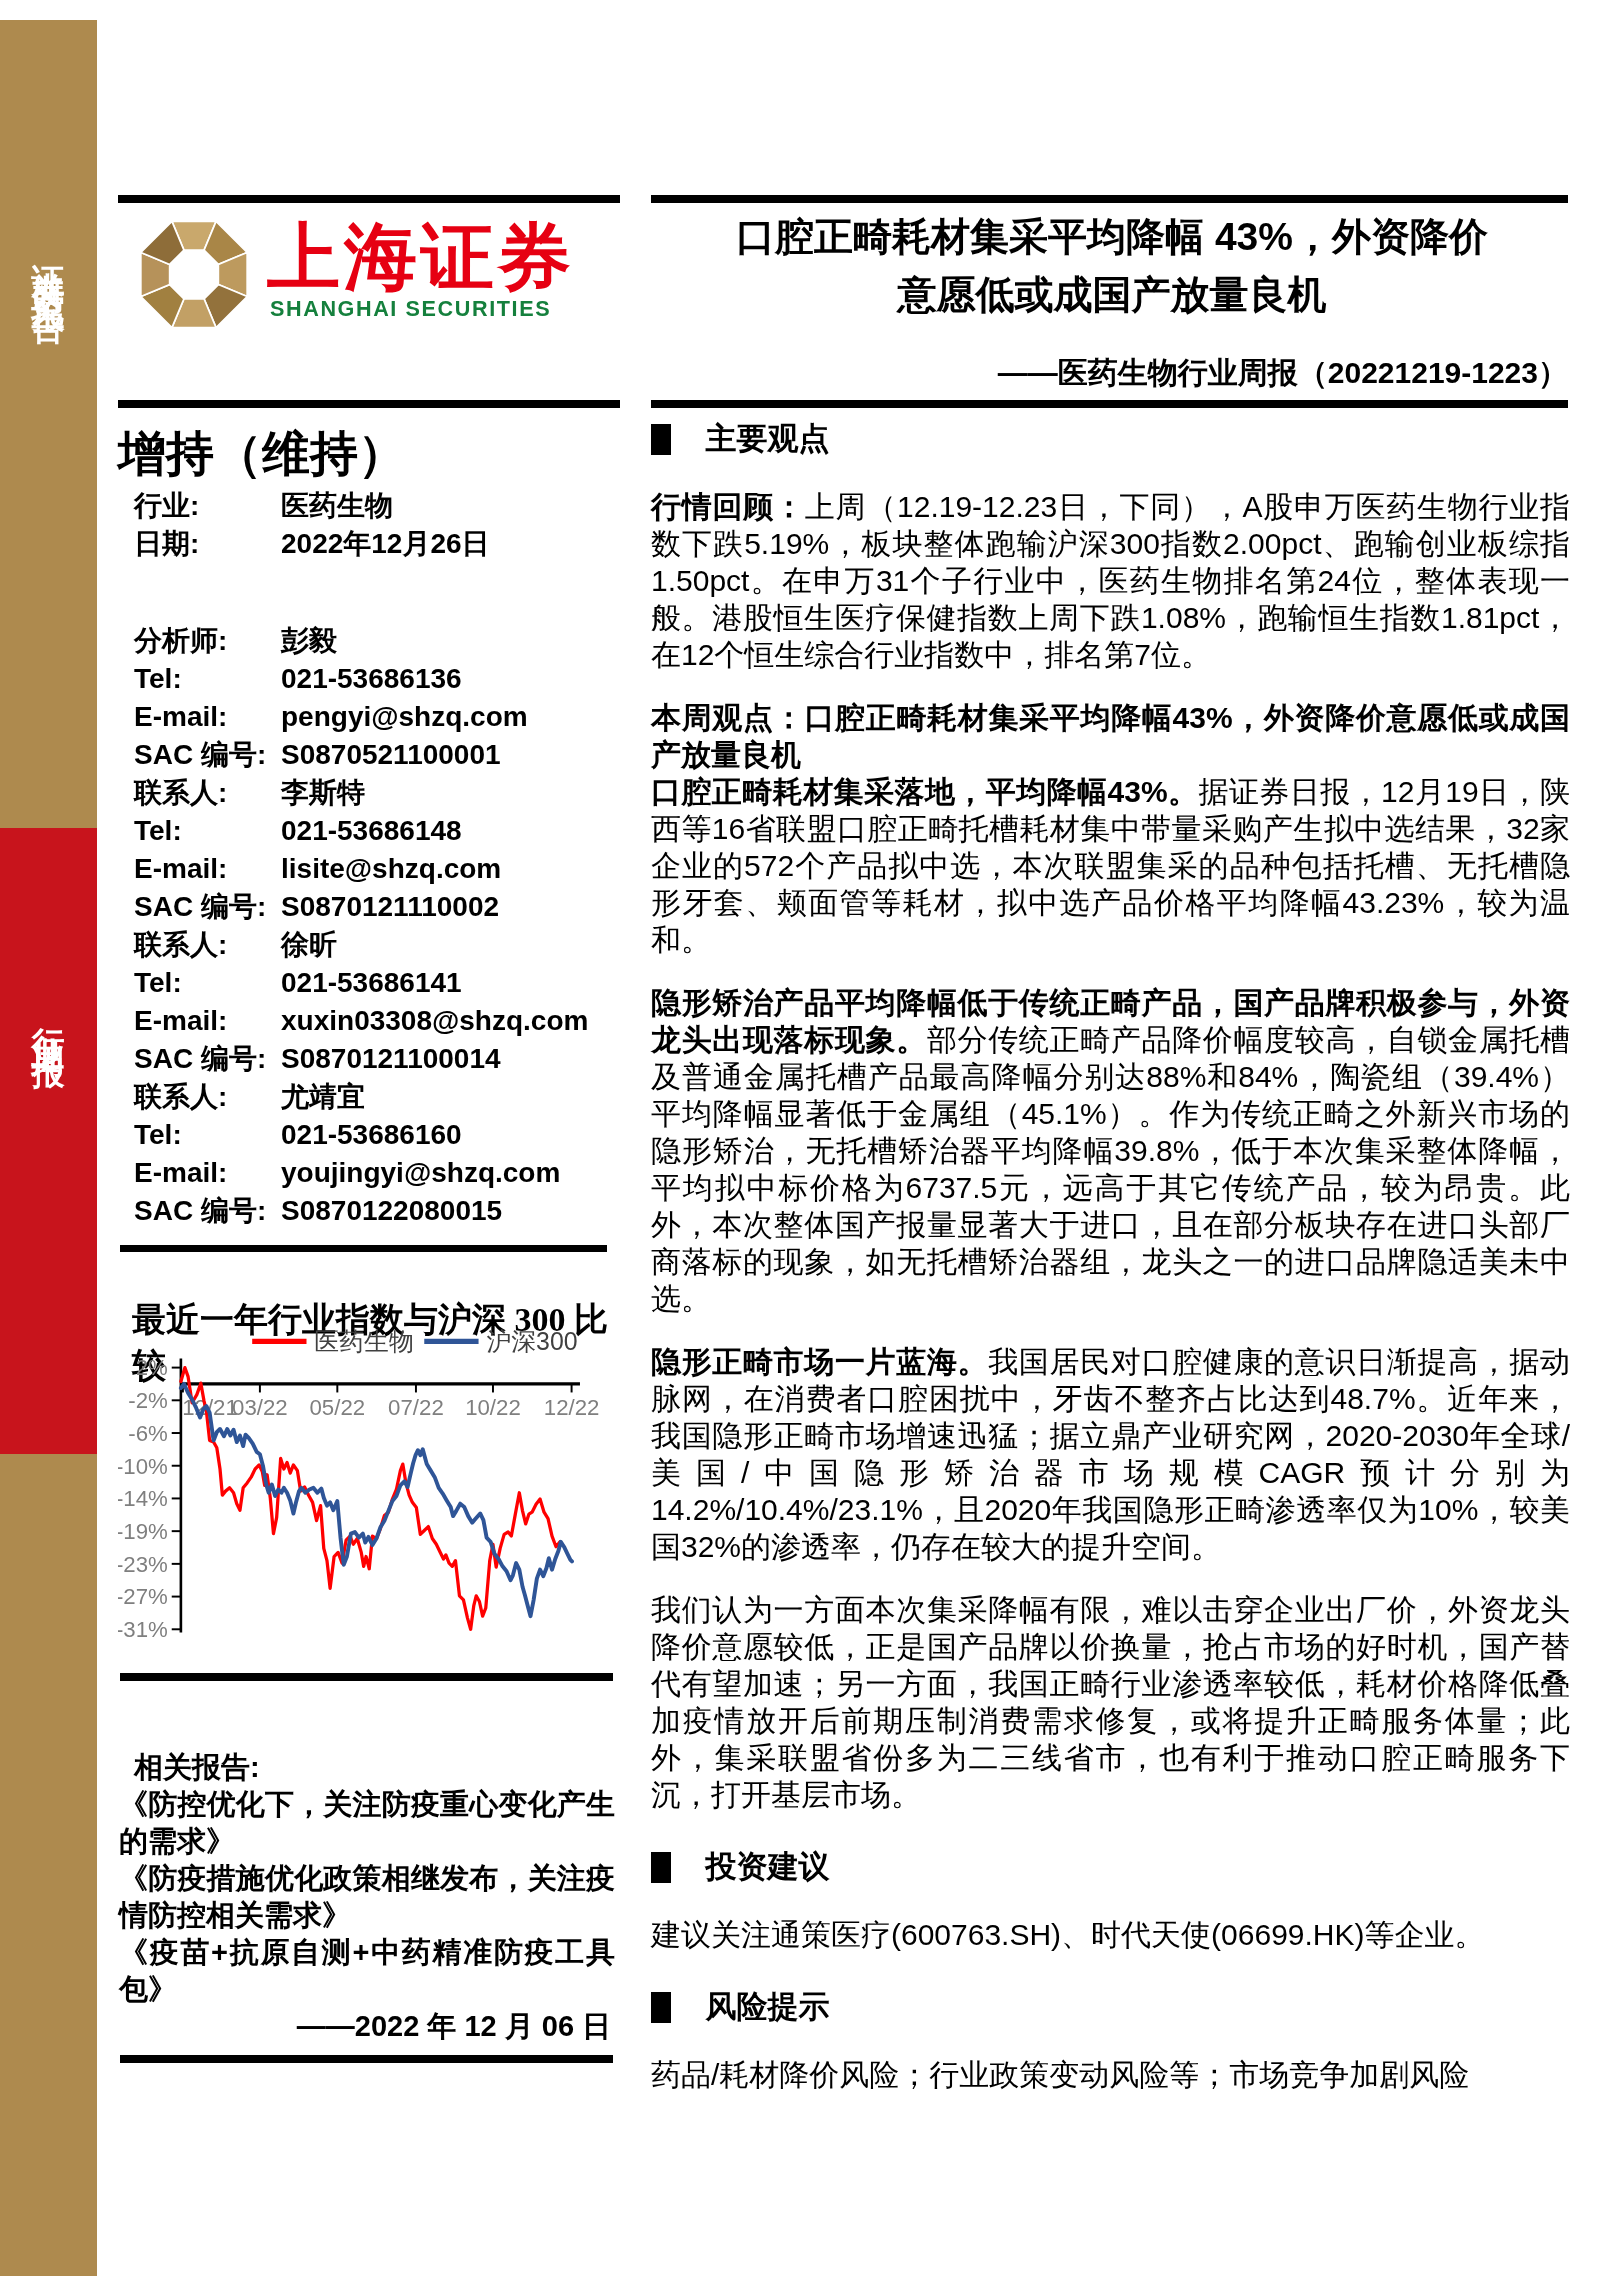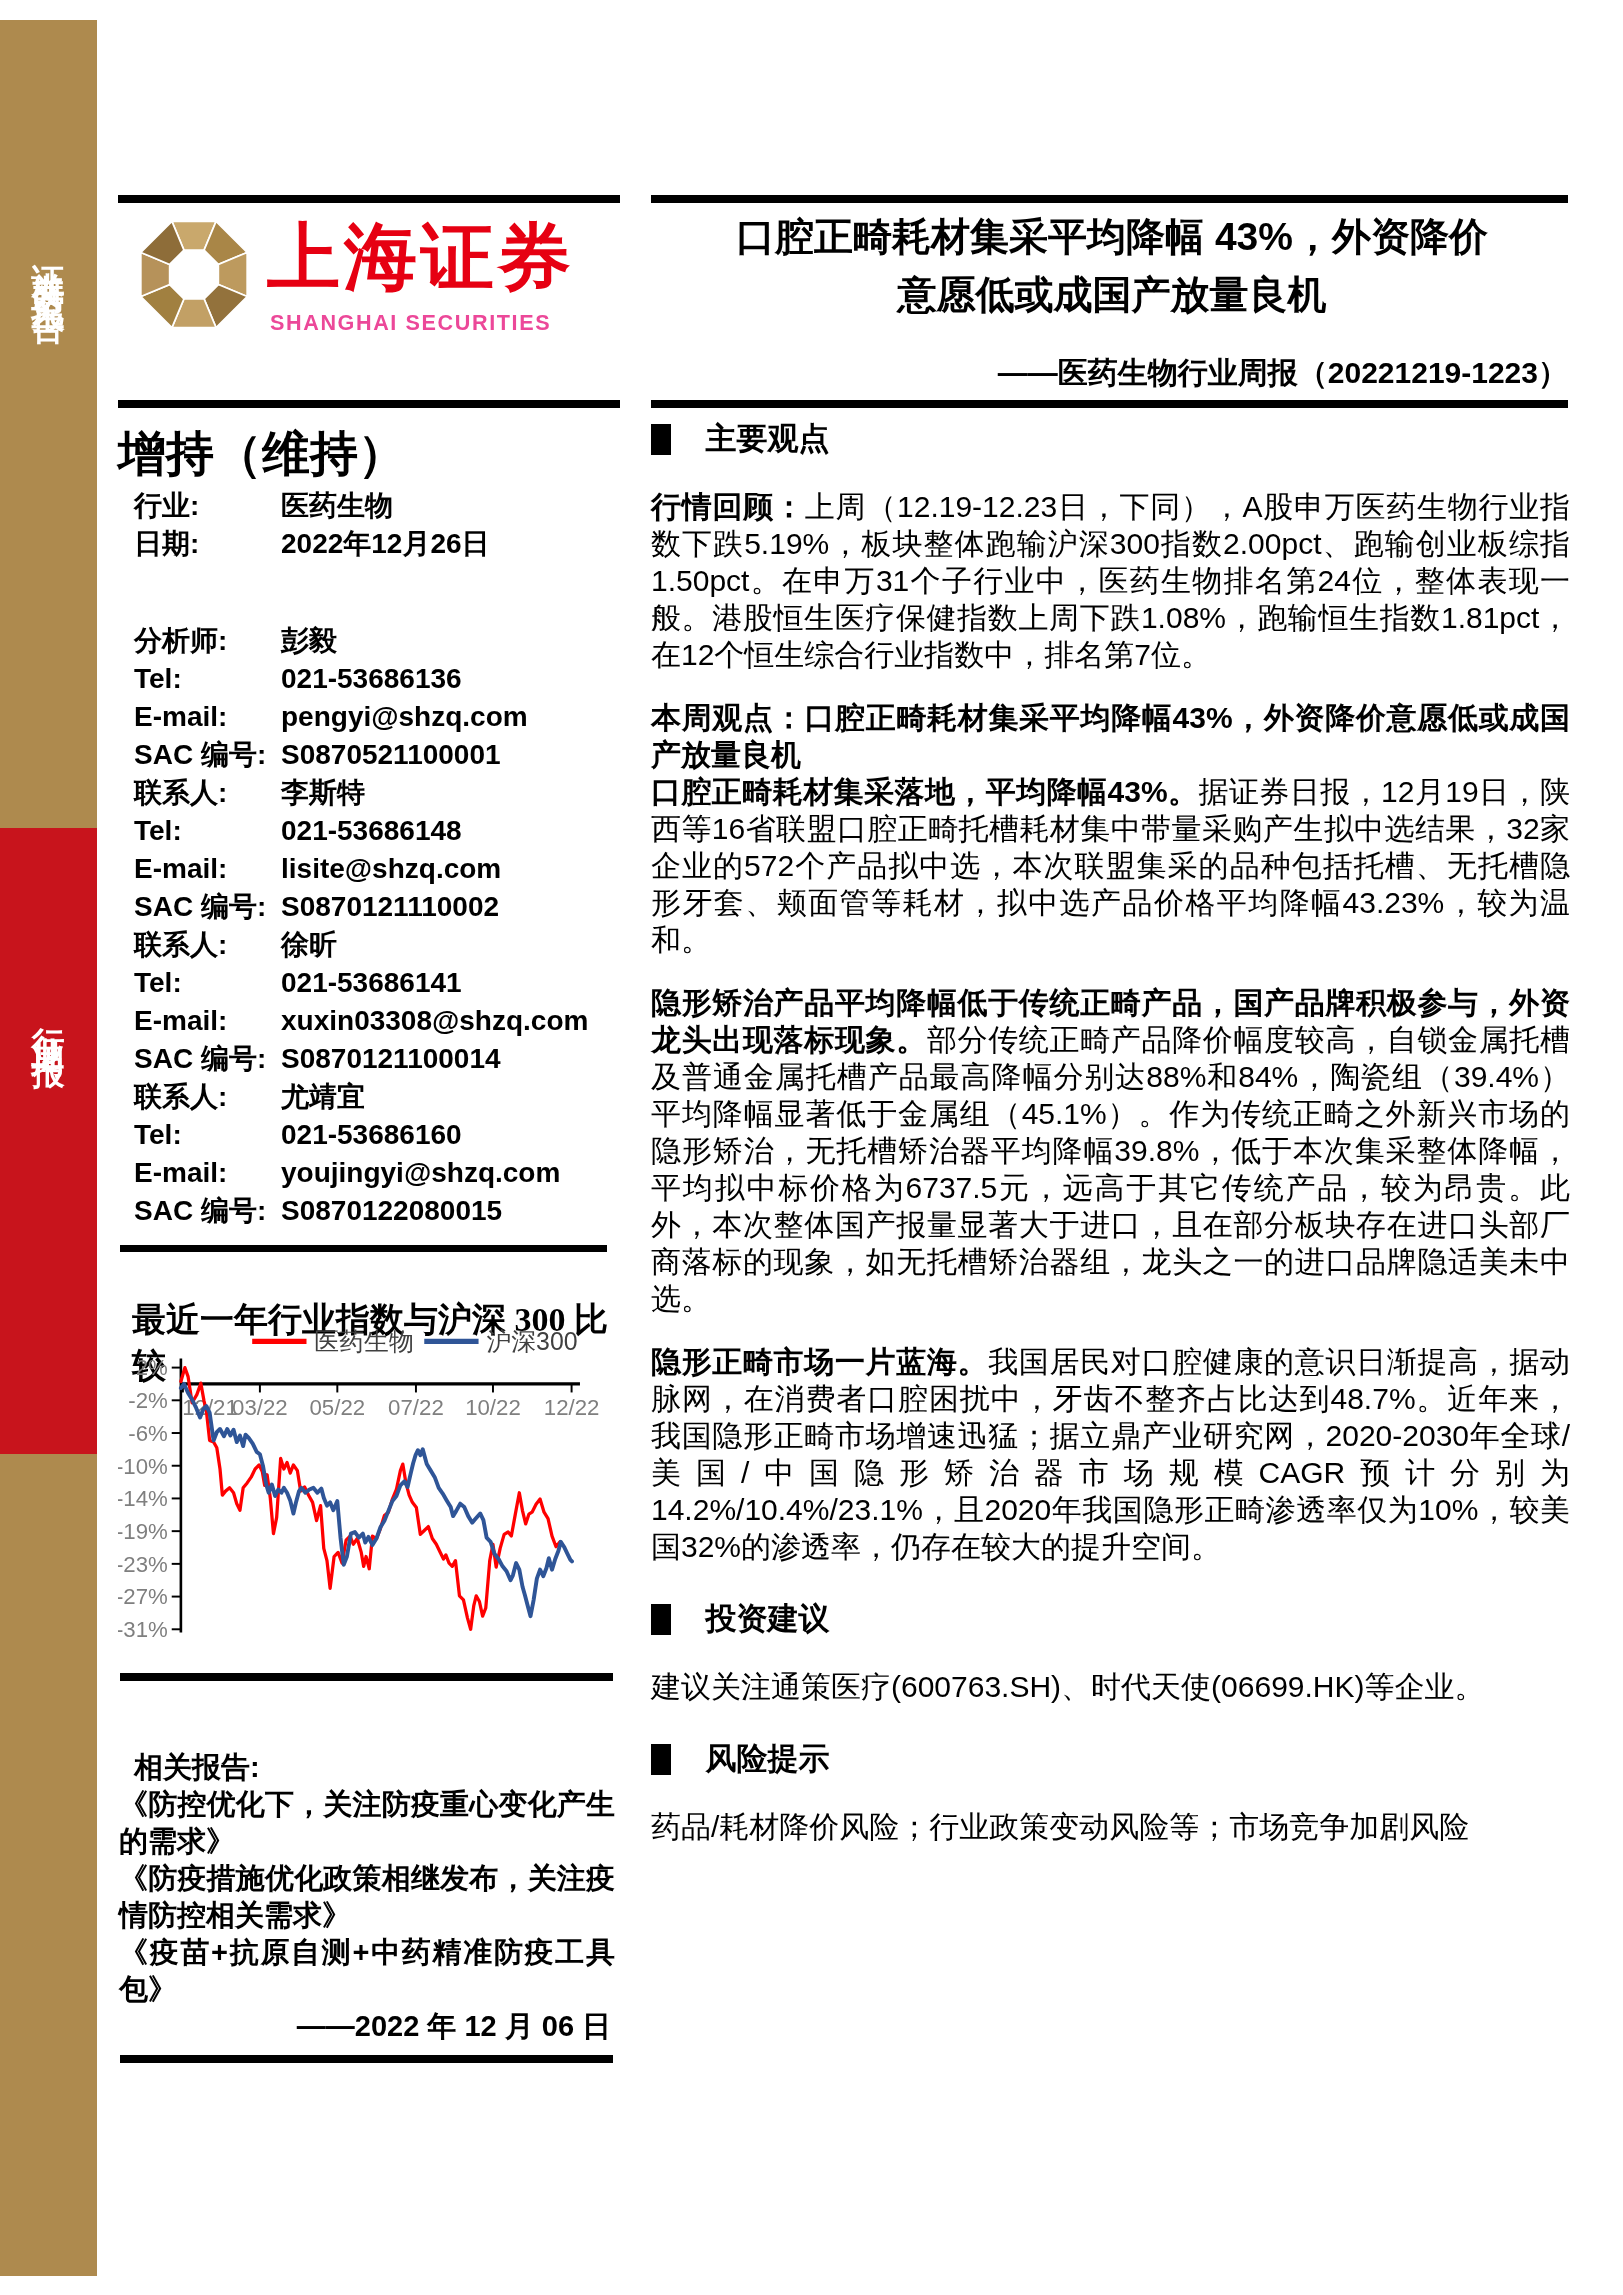--- a/index.html
+++ b/index.html
@@ -66,21 +66,21 @@
         <polygon points="68.4,5.7 94.3,31.6 70.3,41.6 58.4,29.7" fill="#A98647" stroke="#ffffff" stroke-width="1.4"></polygon>
         <polygon points="94.3,31.6 94.3,68.4 70.3,58.4 70.3,41.6" fill="#BD9A5E" stroke="#ffffff" stroke-width="1.4"></polygon>
         <polygon points="94.3,68.4 68.4,94.3 58.4,70.3 70.3,58.4" fill="#93723C" stroke="#ffffff" stroke-width="1.4"></polygon>
         <polygon points="68.4,94.3 31.6,94.3 41.6,70.3 58.4,70.3" fill="#C2A065" stroke="#ffffff" stroke-width="1.4"></polygon>
         <polygon points="31.6,94.3 5.7,68.4 29.7,58.4 41.6,70.3" fill="#A18040" stroke="#ffffff" stroke-width="1.4"></polygon>
         <polygon points="5.7,68.4 5.7,31.6 29.7,41.6 29.7,58.4" fill="#B6925A" stroke="#ffffff" stroke-width="1.4"></polygon>
         <polygon points="5.7,31.6 31.6,5.7 41.6,29.7 29.7,41.6" fill="#8E6D39" stroke="#ffffff" stroke-width="1.4"></polygon>
       </svg>
   </div>
   <div class="brand-cn" style="left:267px;top:220px;color:#E60012;">上海证券</div>
-  <div class="brand-en" style="left:270px;top:310px;color:#ec4899;">SHANGHAI SECURITIES</div>
+  <div class="brand-en" style="left:270px;top:296px;color:#15803d;">SHANGHAI SECURITIES</div>
 
   <div class="doc-title" style="top:208px;">
     <div>口腔正畸耗材集采平均降幅 43%，外资降价</div>
     <div>意愿低或成国产放量良机</div>
   </div>
   <div class="doc-subtitle" style="top:353px;">——医药生物行业周报（20221219-1223）</div>
 
   <div class="rule" style="left:118px;top:400px;width:502px;"></div>
   <div class="rule" style="left:651px;top:400px;width:917px;"></div>
 
@@ -224,20 +224,21 @@
   <div class="main-col">
       <div class="section-heading">
         <span class="sq"></span>
         <span>主要观点</span>
       </div>
       <div class="para"><b>行情回顾：</b><span>上周（12.19-12.23日，下同），A股申万医药生物行业指数下跌5.19%，板块整体跑输沪深300指数2.00pct、跑输创业板综指1.50pct。在申万31个子行业中，医药生物排名第24位，整体表现一般。港股恒生医疗保健指数上周下跌1.08%，跑输恒生指数1.81pct，在12个恒生综合行业指数中，排名第7位。</span></div>
       <div class="para"><b>本周观点：口腔正畸耗材集采平均降幅43%，外资降价意愿低或成国产放量良机</b></div>
       <div class="para tight"><b>口腔正畸耗材集采落地，平均降幅43%。</b><span>据证券日报，12月19日，陕西等16省联盟口腔正畸托槽耗材集中带量采购产生拟中选结果，32家企业的572个产品拟中选，本次联盟集采的品种包括托槽、无托槽隐形牙套、颊面管等耗材，拟中选产品价格平均降幅43.23%，较为温和。</span></div>
       <div class="para"><b>隐形矫治产品平均降幅低于传统正畸产品，国产品牌积极参与，外资龙头出现落标现象。</b><span>部分传统正畸产品降价幅度较高，自锁金属托槽及普通金属托槽产品最高降幅分别达88%和84%，陶瓷组（39.4%）平均降幅显著低于金属组（45.1%）。作为传统正畸之外新兴市场的隐形矫治，无托槽矫治器平均降幅39.8%，低于本次集采整体降幅，平均拟中标价格为6737.5元，远高于其它传统产品，较为昂贵。此外，本次整体国产报量显著大于进口，且在部分板块存在进口头部厂商落标的现象，如无托槽矫治器组，龙头之一的进口品牌隐适美未中选。</span></div>
       <div class="para"><b>隐形正畸市场一片蓝海。</b><span>我国居民对口腔健康的意识日渐提高，据动脉网，在消费者口腔困扰中，牙齿不整齐占比达到48.7%。近年来，我国隐形正畸市场增速迅猛；据立鼎产业研究网，2020-2030年全球/美国/中国隐形矫治器市场规模CAGR预计分别为14.2%/10.4%/23.1%，且2020年我国隐形正畸渗透率仅为10%，较美国32%的渗透率，仍存在较大的提升空间。</span></div>
+      <div class="para"><span>我们认为一方面本次集采降幅有限，难以击穿企业出厂价，外资龙头降价意愿较低，正是国产品牌以价换量，抢占市场的好时机，国产替代有望加速；另一方面，我国正畸行业渗透率较低，耗材价格降低叠加疫情放开后前期压制消费需求修复，或将提升正畸服务体量；此外，集采联盟省份多为二三线省市，也有利于推动口腔正畸服务下沉，打开基层市场。</span></div>
       <div class="section-heading">
         <span class="sq"></span>
         <span>投资建议</span>
       </div>
       <div class="para"><span>建议关注通策医疗(600763.SH)、时代天使(06699.HK)等企业。</span></div>
       <div class="section-heading">
         <span class="sq"></span>
         <span>风险提示</span>
       </div>
       <div class="para"><span>药品/耗材降价风险；行业政策变动风险等；市场竞争加剧风险</span></div>

